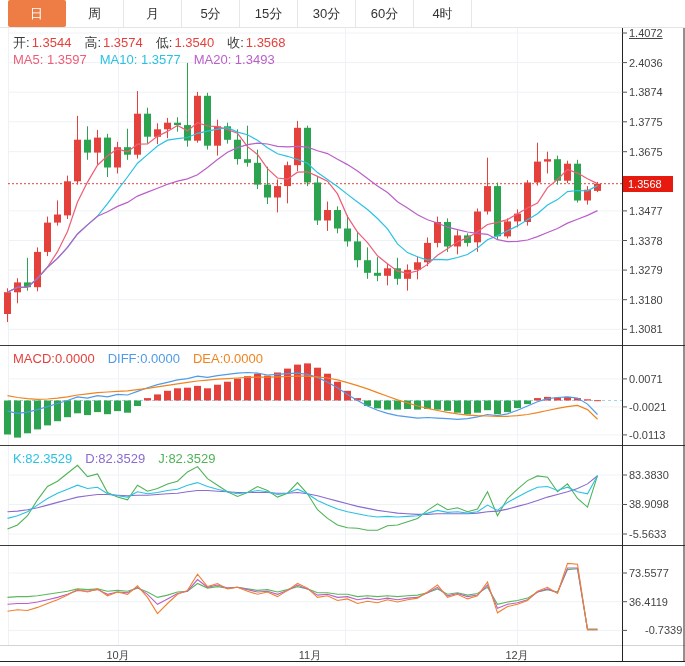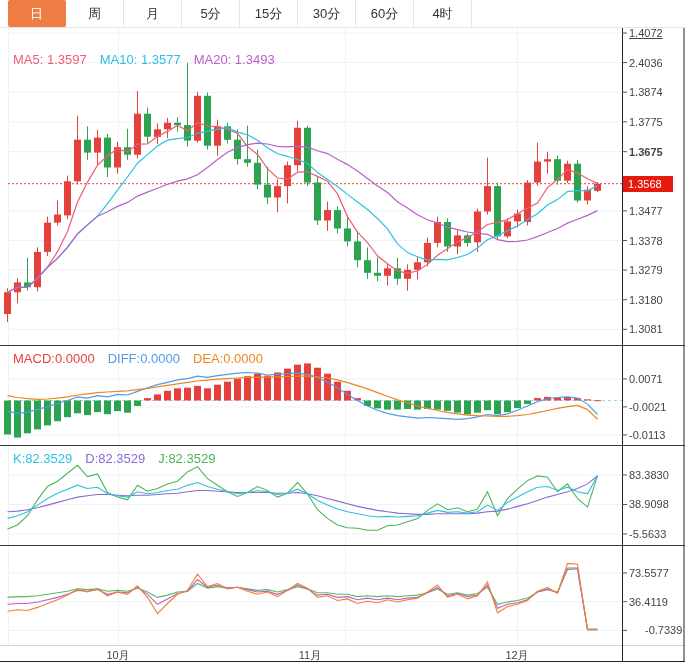--- a/index.html
+++ b/index.html
@@ -278,20 +278,23 @@
       <line x1="622" y1="406.9" x2="627" y2="406.9" stroke="#555" stroke-width="1"></line>
       <line x1="622" y1="434.9" x2="627" y2="434.9" stroke="#555" stroke-width="1"></line>
       <line x1="622" y1="475" x2="627" y2="475" stroke="#555" stroke-width="1"></line>
       <line x1="622" y1="504.5" x2="627" y2="504.5" stroke="#555" stroke-width="1"></line>
       <line x1="622" y1="534" x2="627" y2="534" stroke="#555" stroke-width="1"></line>
       <line x1="622" y1="573" x2="627" y2="573" stroke="#555" stroke-width="1"></line>
       <line x1="622" y1="601.7" x2="627" y2="601.7" stroke="#555" stroke-width="1"></line>
       <line x1="622" y1="630.4" x2="627" y2="630.4" stroke="#555" stroke-width="1"></line>
     </svg>
 
+  <div class="hdr" style="top:34px;left:13px">
+    <span class="c-dark lbl">开:</span><span class="c-red val">1.3544</span><span class="c-dark lbl">高:</span><span class="c-red val">1.3574</span><span class="c-dark lbl">低:</span><span class="c-red val">1.3540</span><span class="c-dark lbl">收:</span><span class="c-red val">1.3568</span>
+  </div>
   <div class="hdr" style="top:52px;left:13px">
     <span class="c-ma5 val">MA5: 1.3597</span><span class="c-ma10 val">MA10: 1.3577</span><span class="c-ma20 val">MA20: 1.3493</span>
   </div>
   <div class="hdr" style="top:351px;left:13px">
     <span class="c-red val">MACD:0.0000</span><span class="c-diff val">DIFF:0.0000</span><span class="c-dea val">DEA:0.0000</span>
   </div>
   <div class="hdr" style="top:451px;left:13px">
     <span class="c-k val">K:82.3529</span><span class="c-d val">D:82.3529</span><span class="c-j val">J:82.3529</span>
   </div>
 
@@ -299,21 +302,21 @@
 
   <div class="xlabel" style="left:96px">10月</div>
   <div class="xlabel" style="left:288px">11月</div>
   <div class="xlabel" style="left:495px">12月</div>
 
   <div id="axis-labels">
       <div class="tick-label" style="top: 27px; text-decoration: underline;">1.4072</div>
       <div class="tick-label" style="top: 56.601px;">2.4036</div>
       <div class="tick-label" style="top: 86.202px;">1.3874</div>
       <div class="tick-label" style="top: 115.803px;">1.3775</div>
-      <div class="tick-label" style="top: 145.703px; font-weight: bold;">1.3675</div>
+      <div class="tick-label" style="top: 145.703px;">1.3675</div>
       <div class="tick-label" style="top: 204.905px;">1.3477</div>
       <div class="tick-label" style="top: 234.506px;">1.3378</div>
       <div class="tick-label" style="top: 264.107px;">1.3279</div>
       <div class="tick-label" style="top: 293.708px;">1.3180</div>
       <div class="tick-label" style="top: 323.309px;">1.3081</div>
       <div class="tick-label" style="top: 372.916px;">0.0071</div>
       <div class="tick-label" style="top: 400.884px;">-0.0021</div>
       <div class="tick-label" style="top: 428.852px;">-0.0113</div>
       <div class="tick-label" style="top: 469px;">83.3830</div>
       <div class="tick-label" style="top: 498.499px;">38.9098</div>

